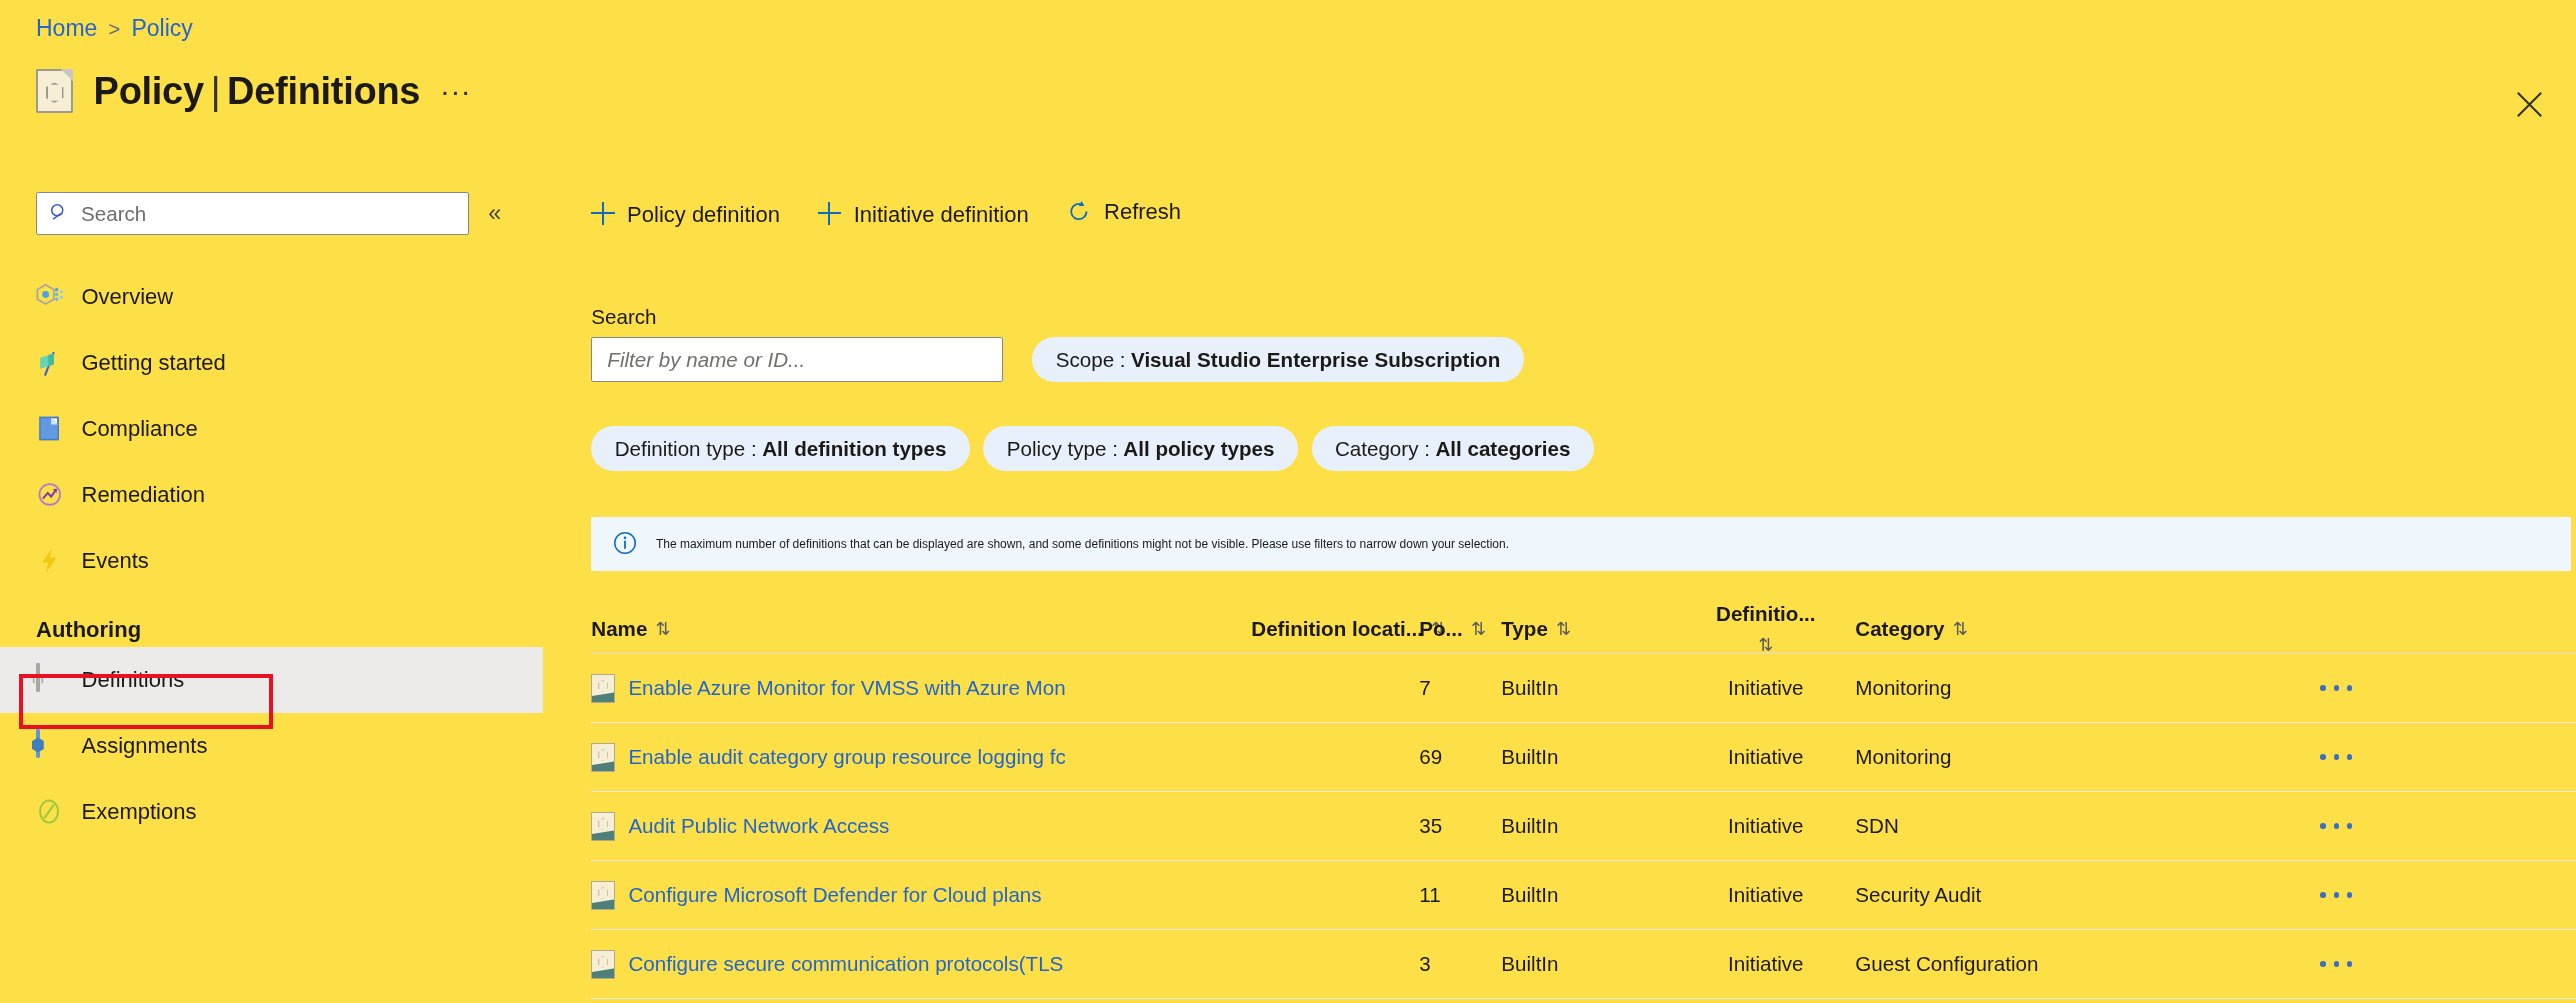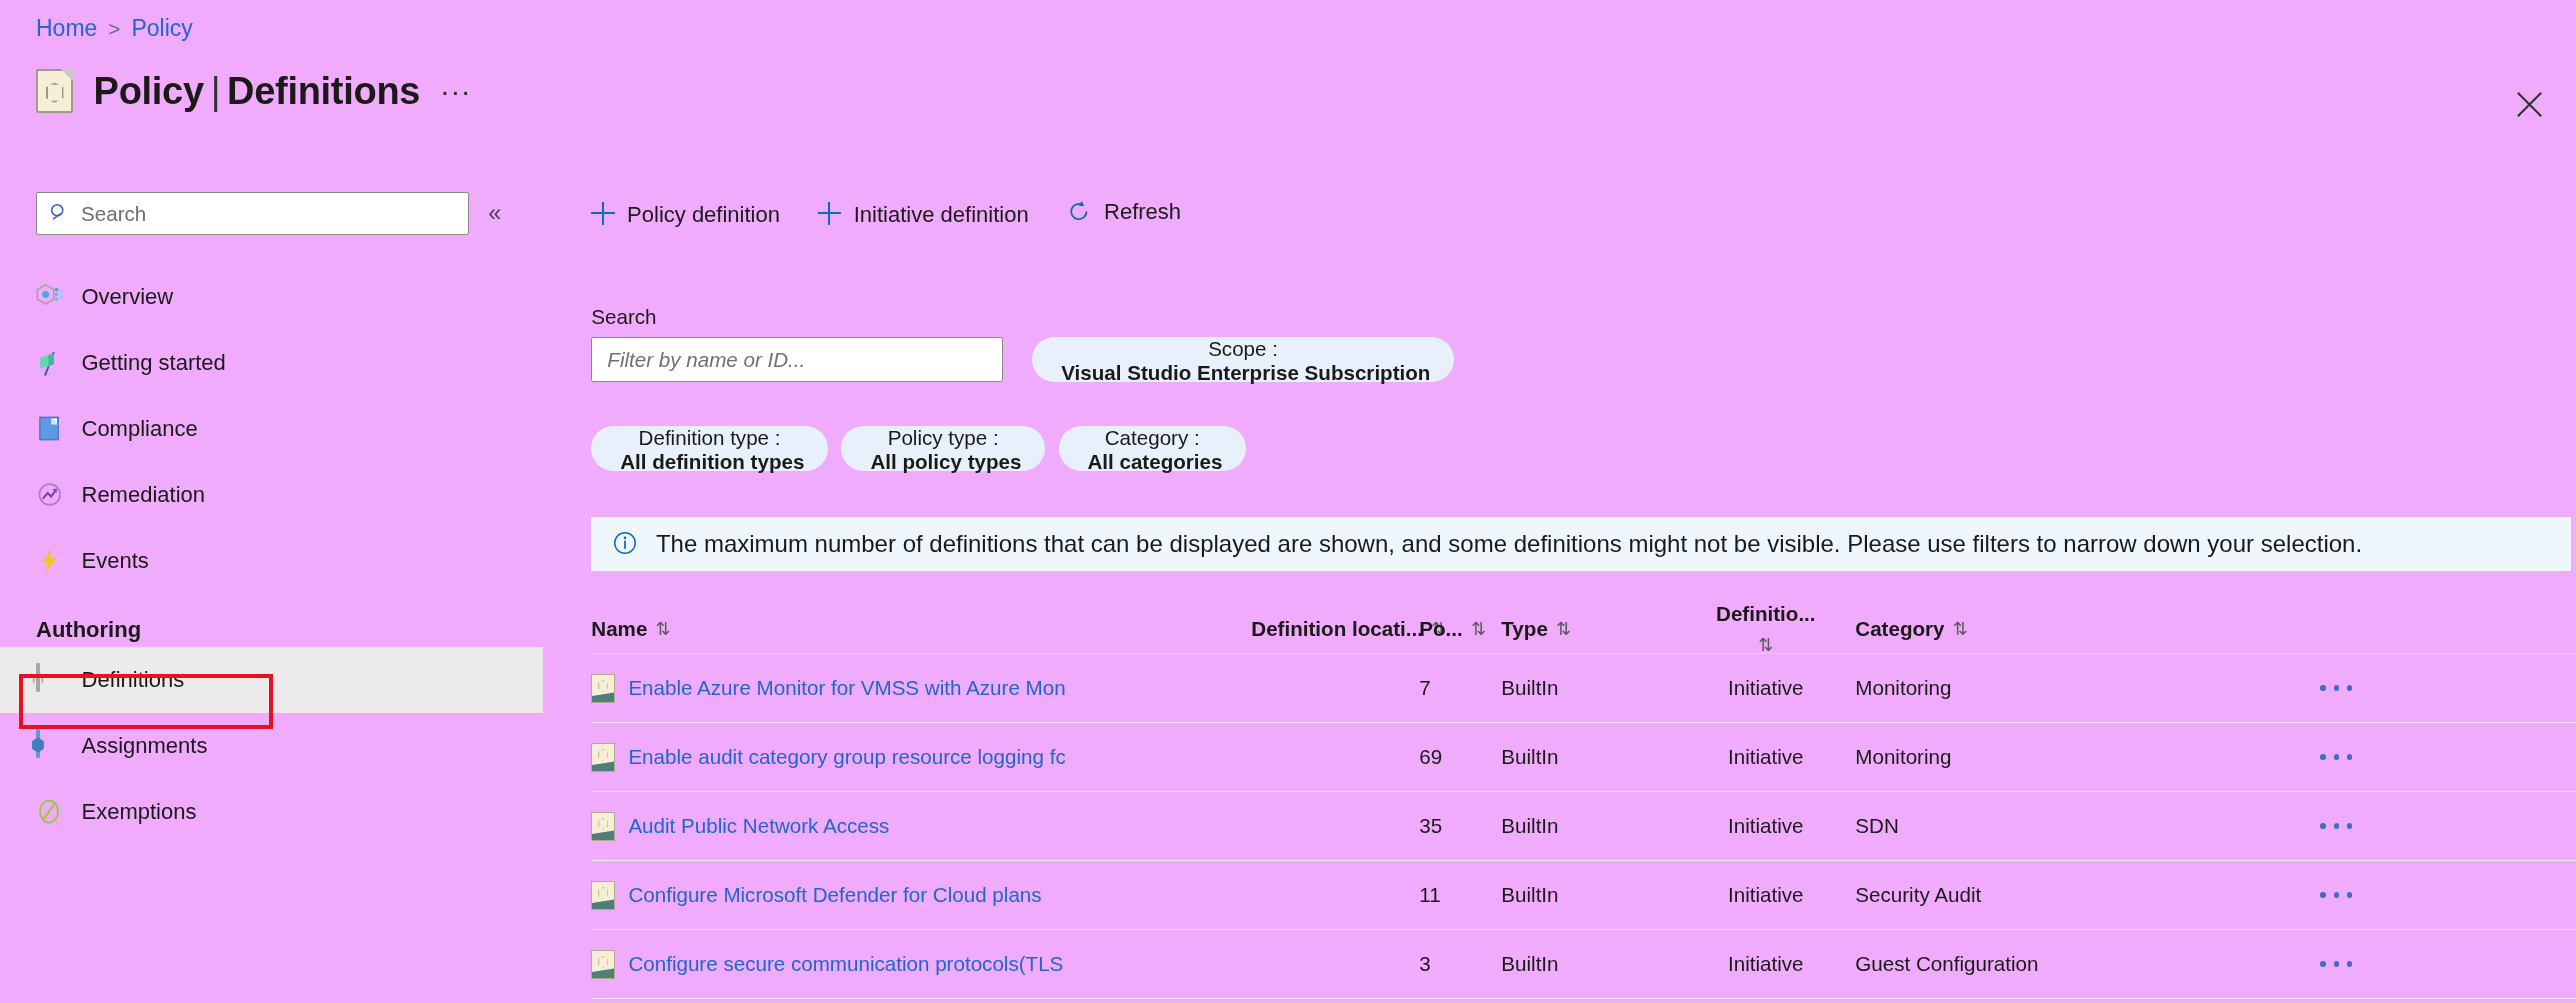--- a/index.html
+++ b/index.html
@@ -3,21 +3,21 @@
 <meta charset="utf-8">
 <style>
   * { box-sizing: border-box; margin: 0; padding: 0; }
   html, body {
     width: 2576px; height: 1004px;
     background: #ffffff;
     font-family: "Liberation Sans", sans-serif;
     color: #1b1a19;
     overflow: hidden;
   }
-  .page { position: relative; width: 2576px; height: 1004px; background:#f0abfc; }
+  .page { position: relative; width: 2576px; height: 1004px; background:#fde047; }
 
   
   .breadcrumb {
     position: absolute; left: 36px; top: 15px;
     display: flex; align-items: center; gap: 11px;
     font-size: 23px; color: #0f6cbd;
   }
   .breadcrumb .crumb { color: #2266cc; cursor: pointer; }
   .breadcrumb .sep { color: #5f6b7a; font-size: 20.6px; }
 
@@ -132,34 +132,34 @@
   .filter-input {
     width: 412px; height: 45px;
     border: 1.4px solid #8a8886; border-radius: 2.1px;
     display: flex; align-items: center; padding-left: 15px;
     font-size: 20.6px; color: #70706e; font-style: italic;
     background:#fff;
   }
   .pill {
     height: 45px; border-radius: 23.4px; background: #e8f1fb;
     display: flex; align-items: center; padding: 0 23.4px;
-    font-size: 20.6px; color: #1b1a19; cursor: pointer; white-space: nowrap; flex-direction: column;
+    font-size: 20.6px; color: #1b1a19; cursor: pointer; white-space: nowrap;
   }
   .pill b { font-weight: 700; margin-left: 5.5px; }
   .filter-row-2 {
     position: absolute; top: 426px; left: 10.3px;
     display: flex; align-items: center; gap: 13.7px;
   }
 
   .info-banner {
     position: absolute; top: 517px; left: 10.3px;
     width: 1980px; height: 54px; background: #eff6fc;
     display: flex; align-items: center; gap: 18px; padding-left: 20.6px;
   }
-  .info-banner .txt { font-size: 24px; color: #1b1a19; white-space: nowrap; }
+  .info-banner .txt { font-size: 12px; color: #1b1a19; white-space: nowrap; }
 
   
   .tbl { position: absolute; top: 605px; left: 10.3px; width: 1990px; }
   .tbl-head {
     display: flex; align-items: center; height: 49px;
     border-bottom: 1.4px solid #e1dfdd;
   }
   .th {
     font-size: 20.6px; font-weight: 700; color: #1b1a19;
     display: flex; align-items: center; gap: 8.2px; white-space: nowrap;

